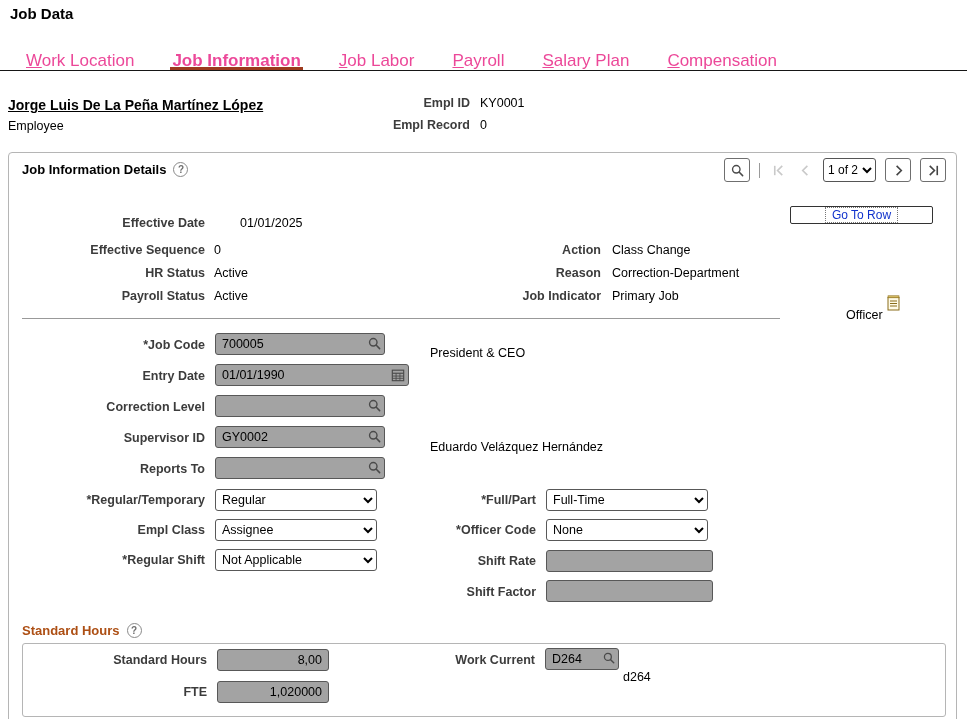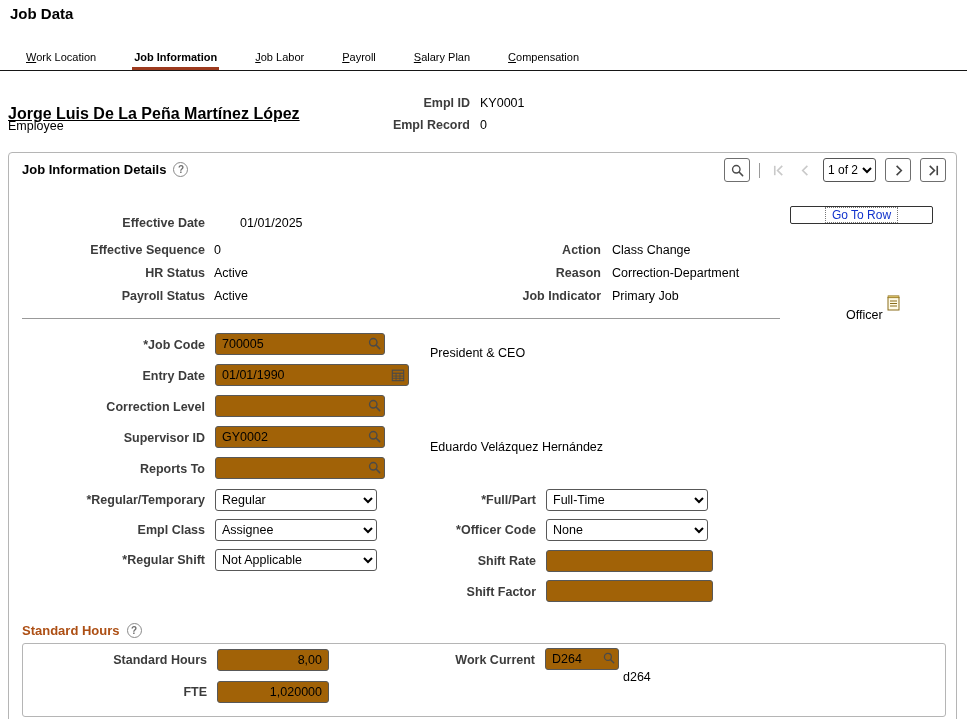--- a/index.html
+++ b/index.html
@@ -1,39 +1,39 @@
 <!DOCTYPE html>
 <html><head>
 <meta charset="utf-8">
 <style>
   * { margin:0; padding:0; box-sizing:border-box; }
   html,body { width:967px; height:719px; background:#fff; font-family:"Liberation Sans", sans-serif; overflow:hidden; position:relative; color:#000; }
   .abs { position:absolute; }
   .page-title { left:10px; top:5px; font-size:15px; font-weight:bold; }
   .tabbar { left:0; top:44px; width:967px; height:27px; border-bottom:1px solid #161616; display:flex; gap:34px; padding-left:24px; }
-  .tab { font-size:11px; padding:7px 2px 0; cursor:pointer; color:#000000; white-space:nowrap; }
+  .tab { font-size:17px; padding:7px 2px 0; cursor:pointer; color:#ec4899; white-space:nowrap; }
   .tab:not(.active)::first-letter { text-decoration:underline; }
   .tab.active { font-weight:bold; box-shadow: inset 0 -3px 0 #9d3a1e; }
-  .emp-name { left:8px; top:97px; font-size:16px; font-weight:bold; text-decoration:underline; cursor:pointer; color:#000;margin-top:8px; }
+  .emp-name { left:8px; top:97px; font-size:14px; font-weight:bold; text-decoration:underline; cursor:pointer; color:#000; }
   .emp-type { left:8px; top:119px; font-size:12.5px; }
   .lblr { font-weight:bold; font-size:12.5px; color:#3c3c3c; text-align:right; white-space:nowrap; }
   .val { font-size:12.5px; color:#000; white-space:nowrap; }
   .groupbox { left:8px; top:152px; width:949px; height:575px; border:1px solid #b5b5b5; border-radius:4px; }
   .gb-title { left:13px; top:9px; font-size:13px; font-weight:bold; display:flex; align-items:center; }
   .help { display:inline-block; width:15px; height:15px; border:1px solid #8a8a8a; border-radius:50%; color:#6f6f6f; font-size:10px; line-height:13px; text-align:center; font-weight:bold; margin-left:7px; flex:none; }
   .help::after { content:"?"; }
   .toolbar { right:10px; top:5px; display:flex; align-items:center; gap:9px; }
   .pgbtn { width:26px; height:24px; border:1px solid #6f6f6f; border-radius:3px; background:#fff; display:flex; align-items:center; justify-content:center; cursor:pointer; }
   .tb-sep { width:1px; height:15px; background:#9a9a9a; }
   .ghost { display:flex; align-items:center; justify-content:center; width:18px; height:24px; }
   .pgsel { height:24px; font-size:12px; border:1px solid #555; border-radius:3px; background:#fff; }
   .gotorow { left:781px; top:53px; width:143px; height:18px; background:#fff; border:1px solid #333; border-radius:2px; display:flex; align-items:center; justify-content:center; cursor:pointer; }
   .gotorow span { font-size:12px; color:#1133cc; border:1px dotted #777; padding:0 6px; }
   .sepline { height:1px; background:#999; }
-  input[type=text] { border:1px solid #585858; border-radius:3px; font-size:12.5px; font-family:inherit; padding:4px 6px; height:22px; background:#a16207; }
+  input[type=text] { border:1px solid #585858; border-radius:3px; font-size:12.5px; font-family:inherit; padding:4px 6px; height:22px; background:#a3a3a3; }
   select.frm { position:absolute; border:1px solid #585858; border-radius:3px; font-size:12.5px; font-family:inherit; height:22px; background:#fff; padding:1px 2px; }
   .fld { position:absolute; }
   .fld input { width:100%; height:100%; padding-right:22px; }
   .fld .inicon { position:absolute; right:4px; top:4px; cursor:pointer; line-height:0; }
   .num { text-align:right; }
   .shhead { font-size:13px; font-weight:bold; color:#ad4f14; display:flex; align-items:center; }
   .shbox { left:13px; top:490px; width:924px; height:74px; border:1px solid #b5b5b5; border-radius:3px; }
 </style>
 </head>
 <body>

